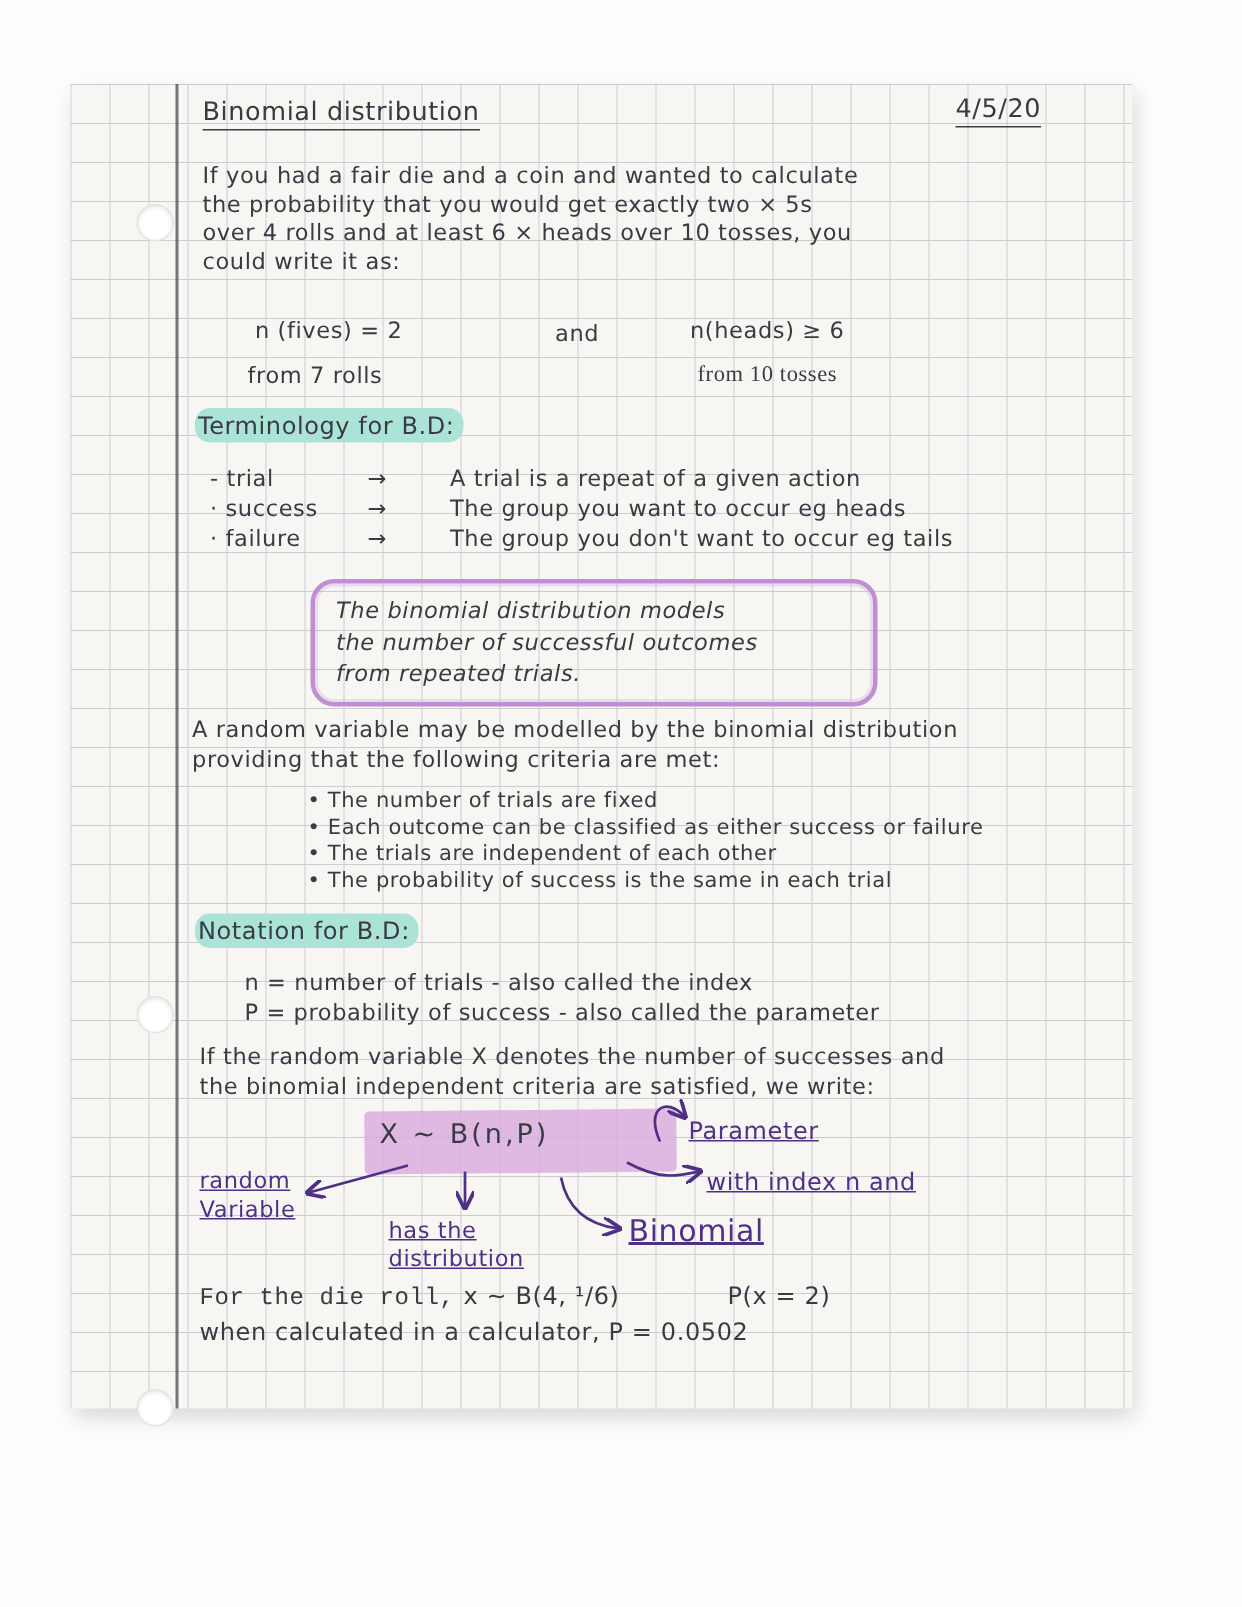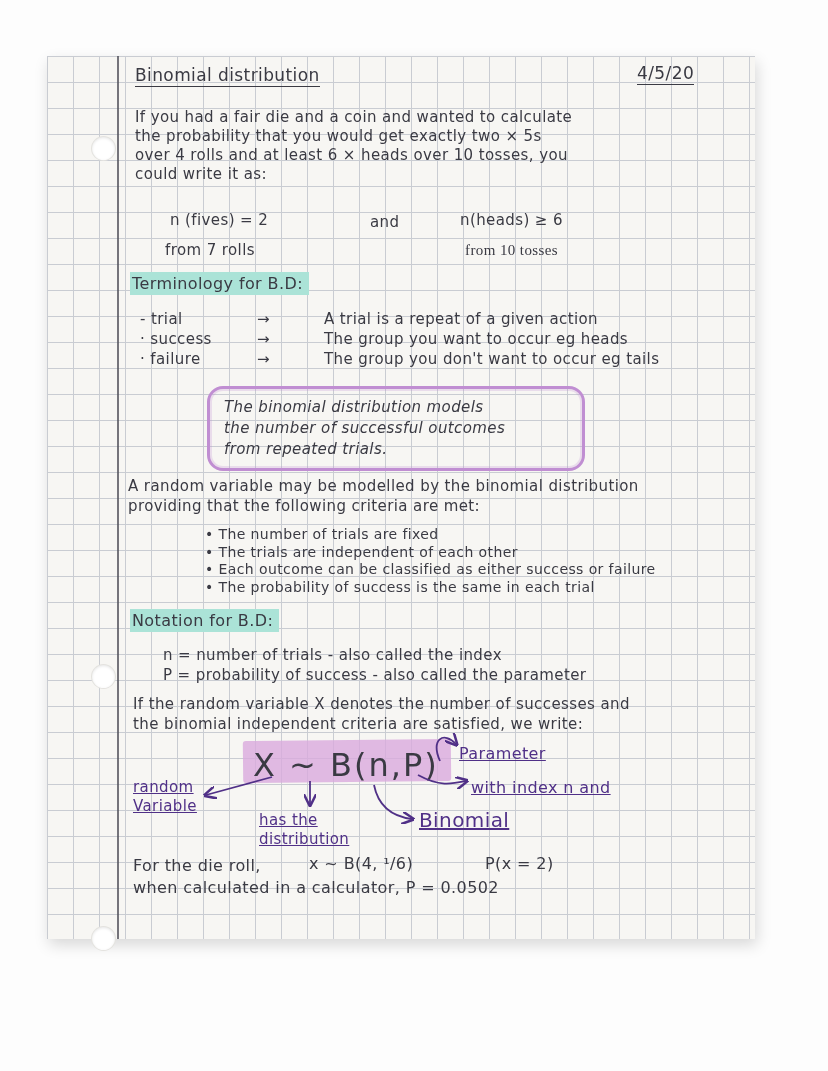--- a/index.html
+++ b/index.html
@@ -16,32 +16,32 @@
            linear-gradient(to bottom, var(--grid) 1px, transparent 1px),
            var(--paper);
          background-size:26px 26px,26px 26px,auto;
          box-shadow:2px 6px 14px rgba(0,0,0,0.15);margin-top:13px;}
   .margin-line{position:absolute;left:70px;top:0;width:2px;height:100%;background:var(--margin);opacity:.8;}
   .hole{position:absolute;left:45px;width:23px;height:23px;border-radius:50%;
         background:#ffffff;box-shadow:0 0 0 1px #e4e3df, inset 0 1px 3px rgba(0,0,0,.10);}
   .hw{letter-spacing:.4px;line-height:19px;font-size:15px;}
   .abs{position:absolute;}
   .underline{border-bottom:1.6px solid var(--ink);padding-bottom:1px;}
-  .hl-teal{background:var(--teal);padding:2px 6px 2px 2px;}
+  .hl-teal{background:var(--teal);padding:2px 6px 2px 2px;border-radius:10px;}
   .hl-purple{position:absolute;background:var(--purple-hl);opacity:.8;transform:rotate(-.6deg);border-radius:3px;}
   .purple{color:var(--purple-ink);text-decoration:underline;}
-  .term-row{display:flex;gap:12px;margin-bottom:1px;align-items:flex-end;}
+  .term-row{display:flex;gap:0;margin-bottom:1px;align-items:flex-end;}
   .term{width:105px;}
   .term-arrow{width:55px;text-align:left;}
   .wavy-box{border:3px solid var(--box-border);border-radius:16px;padding:8px 14px;
             box-shadow:0 0 0 2px rgba(192,142,210,.25) inset;}
   .wavy-box div{font-style:italic;line-height:21px;}
   ul.crit{list-style:none;}
   svg.arrows{overflow:visible;color:var(--purple-ink);}
-  .formula{font-size:32px;letter-spacing:2px;}
+  .formula{font-size:18px;letter-spacing:2px;}
 </style>
 </head>
 <body>
 
 <div class="paper">
   <div class="margin-line"></div>
   <div class="hole" style="top:81px;"></div>
   <div class="hole" style="top:609px;"></div>
   <div class="hole" style="top:871px;"></div>
 
@@ -85,22 +85,22 @@
     <div class="hw" style="line-height:20px;">providing that the following criteria are met:</div>
   </div>
 
   <div class="abs wavy-box" style="left:160px;top:330px;width:378px;">
     <div class="hw">The binomial distribution models</div>
     <div class="hw">the number of successful outcomes</div>
     <div class="hw">from repeated trials.</div>
   </div>
   <ul class="abs crit" style="left:158px;top:470px;width:540px;">
     <li class="hw" style="font-size:14px;line-height:17.5px;">• The number of trials are fixed</li>
+    <li class="hw" style="font-size:14px;line-height:17.5px;">• Each outcome can be classified as either success or failure</li>
     <li class="hw" style="font-size:14px;line-height:17.5px;">• The trials are independent of each other</li>
-    <li class="hw" style="font-size:14px;line-height:17.5px;">• Each outcome can be classified as either success or failure</li>
     <li class="hw" style="font-size:14px;line-height:17.5px;">• The probability of success is the same in each trial</li>
   </ul>
 
   <div class="abs hw hl-teal" style="left:83px;top:553px;font-size:16px;">Notation for B.D:</div>
   <div class="abs" style="left:116px;top:589px;width:580px;">
     <div class="hw" style="line-height:20px;">n = number of trials - also called the index</div>
     <div class="hw" style="line-height:20px;">P = probability of success - also called the parameter</div>
   </div>
 
   <div class="abs" style="left:86px;top:638px;width:615px;">
@@ -129,17 +129,17 @@
   <div class="abs hw purple" style="left:372px;top:755px;font-size:20px;">Binomial</div>
   <div class="abs purple" style="left:86px;top:722px;">
     <div class="hw">random</div>
     <div class="hw">Variable</div>
   </div>
   <div class="abs purple" style="left:212px;top:755px;">
     <div class="hw">has the</div>
     <div class="hw">distribution</div>
   </div>
 
-  <div class="abs hw" style="left:86px;top:800px;font-size:16px;">For the die roll,</div>
+  <div class="abs hw" style="left:86px;top:800px;font-size:16px;font-family:Liberation Mono, monospace;">For the die roll,</div>
   <div class="abs hw" style="left:262px;top:798px;font-size:16px;">x ~ B(4, ¹/6)</div>
   <div class="abs hw" style="left:438px;top:798px;font-size:16px;">P(x = 2)</div>
   <div class="abs hw" style="left:86px;top:822px;font-size:16px;">when calculated in a calculator, P = 0.0502</div>
 </div>
 
 </body></html>

